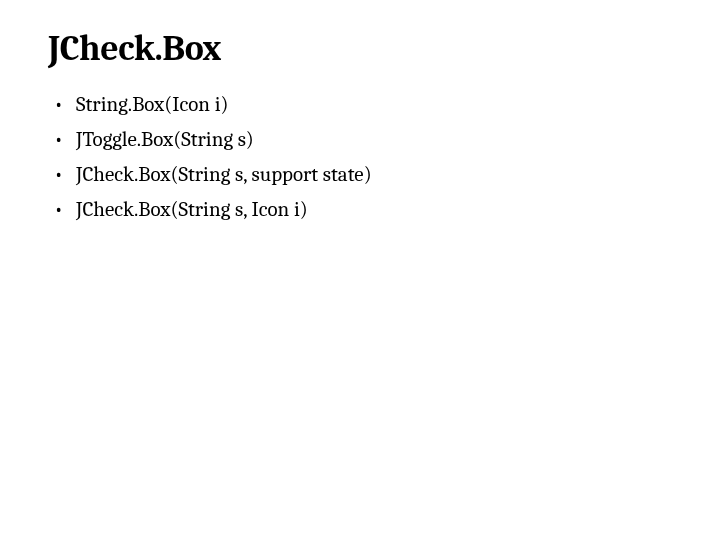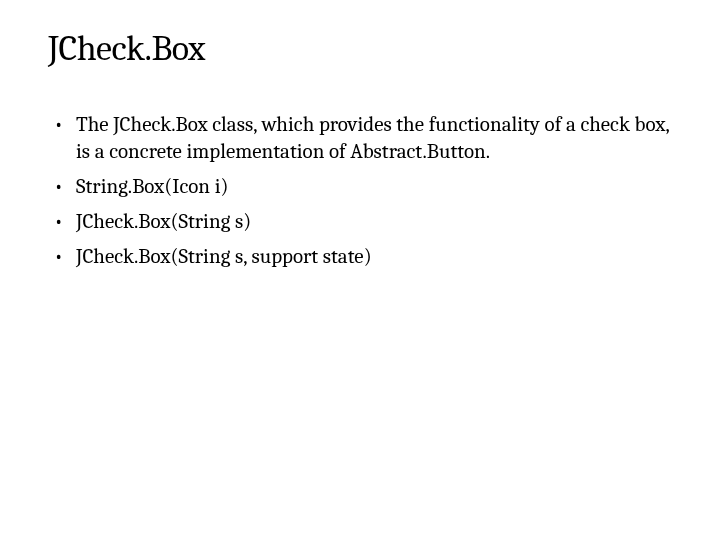--- a/index.html
+++ b/index.html
@@ -5,23 +5,23 @@
   * { margin: 0; padding: 0; box-sizing: border-box; }
   html, body { width: 720px; height: 540px; }
   body {
     background: #fff;
     font-family: Cambria, Georgia, "Times New Roman", serif;
     color: #000;
     padding: 28px 48px 40px 48px;
   }
   .title {
     font-size: 36px;
-    font-weight: 400;
+    font-weight: 700;
     letter-spacing: -0.5px;
-    margin-bottom: 42px;
+    margin-bottom: 22px;
   }
   ul.bullets {
     list-style: none;
     padding-left: 6px;
   }
   ul.bullets li {
     position: relative;
     padding-left: 22px;
     font-size: 21px;
     line-height: 1.28;
@@ -36,17 +36,17 @@
     line-height: 1.28;
   }
   .bold { font-weight: 700; }
 </style>
 </head>
 <body>
 
 <h1 class="title">JCheck.Box</h1>
 
 <ul class="bullets">
-    <li><span>The JCheck.Box class, which provides the functionality of a check box, is a concrete implementation of Abstract.Button.</span></li>
     <li><span>String.Box(Icon i)</span></li>
-    <li><span>JCheck.Box(String s)</span></li>
+    <li><span>JToggle.Box(String s)</span></li>
     <li><span>JCheck.Box(String s, support state)</span></li>
+    <li><span>JCheck.Box(String s, Icon i)</span></li>
   </ul>
 
 </body></html>

